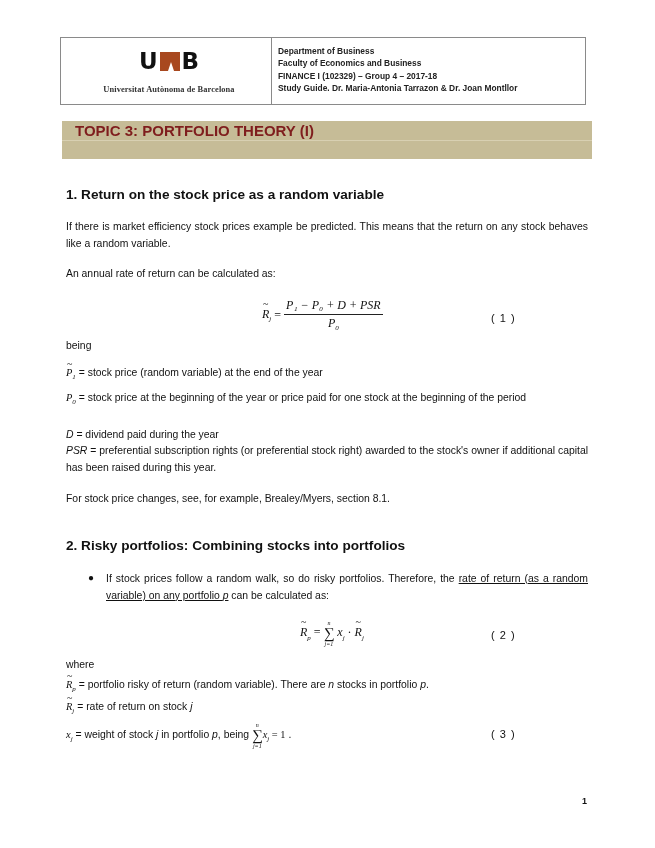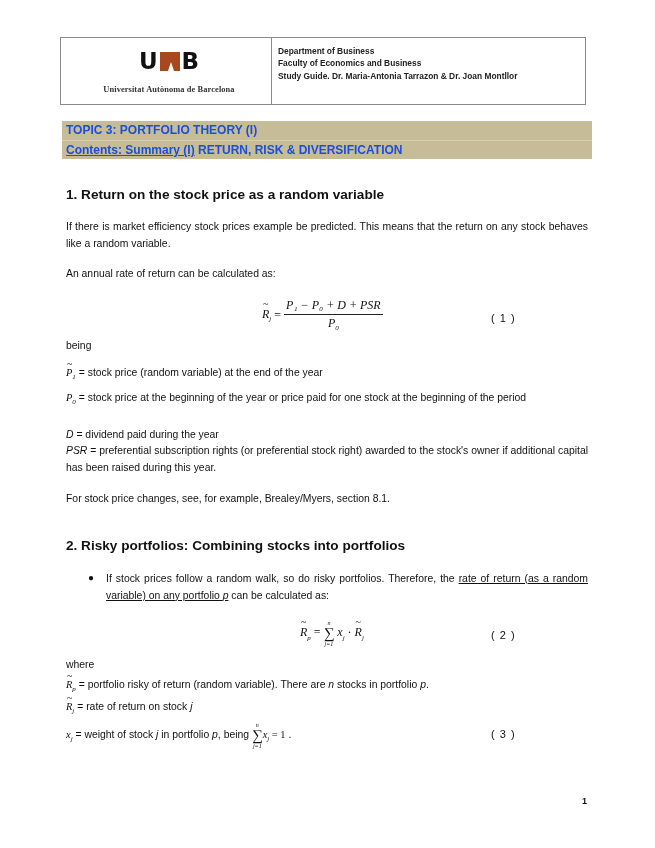--- a/index.html
+++ b/index.html
@@ -10,21 +10,21 @@
   .header-divider { left: 271px; top: 37px; width: 1px; height: 68px; background: #8a8a8a; }
   .logo { left: 84px; top: 50px; width: 170px; text-align: center; }
   .logo-mark { display: flex; justify-content: center; align-items: flex-end; gap: 2px; height: 22px; }
   .logo-letter { font-family: "DejaVu Sans", sans-serif; font-weight: bold; font-size: 23px; line-height: 22px; color: #111; }
   .logo-a { width: 20px; height: 19px; background: #a8481f; position: relative; margin-bottom: 1px; }
   .logo-a::after { content: ""; position: absolute; left: 8px; bottom: 0; width: 0; height: 0;
                    border-left: 3px solid transparent; border-right: 3px solid transparent; border-bottom: 9px solid #fff; }
   .logo-name { font-family: "Liberation Serif", serif; font-weight: bold; font-size: 8.4px; color: #333; margin-top: 13px; letter-spacing: 0.1px; }
   .header-info { left: 278px; top: 45px; font-size: 8.4px; line-height: 12.3px; font-weight: bold; color: #222; }
   .banner { left: 62px; top: 121px; width: 530px; height: 38px; background: #c6bc97; }
-  .banner-line { font-weight: bold; font-size: 12px; line-height: 19px; padding-left: 4px; color: #1d4ed8; white-space: nowrap; }
+  .banner-line { font-weight: bold; font-size: 15px; line-height: 19px; padding-left: 13px; color: #7f1d1d; white-space: nowrap; }
   .banner-line .u { text-decoration: underline; }
   .banner-sep { height: 1px; background: #d8d0b2; }
   .h2 { font-weight: bold; font-size: 13.6px; color: #111; white-space: nowrap; }
   .p { left: 66px; width: 522px; font-size: 10.4px; line-height: 16.5px; text-align: justify; }
   .p.single { white-space: nowrap; }
   .math { font-family: "Liberation Serif", serif; font-style: italic; }
   .eqnum { font-size: 11px; letter-spacing: 1px; }
   .tilde { position: relative; display: inline-block; }
   .tilde::before { content: "~"; position: absolute; left: 1px; top: -9px; font-style: normal; font-size: 10px; }
   sub { font-size: 7px; }
@@ -49,27 +49,27 @@
     <span class="logo-letter">U</span>
     <span class="logo-a"></span>
     <span class="logo-letter">B</span>
   </div>
   <div class="logo-name">Universitat Autònoma de Barcelona</div>
 </div>
 
 <div class="abs header-info">
   <div>Department of Business</div>
   <div>Faculty of Economics and Business</div>
+  <div>FINANCE I (102329) – Group 4 – 2017-18</div>
   <div>Study Guide. Dr. Maria-Antonia Tarrazon &amp; Dr. Joan Montllor</div>
 </div>
 
 <div class="abs banner">
   <div class="banner-line">TOPIC 3: PORTFOLIO THEORY (I)</div>
   <div class="banner-sep"></div>
-  <div class="banner-line"><span class="u">Contents: Summary (I)</span><span> RETURN, RISK &amp; DIVERSIFICATION</span></div>
 </div>
 
 <div class="abs h2" style="left:66px; top:187px;">1. Return on the stock price as a random variable</div>
 
 <div class="abs p" style="top:219px;">If there is market efficiency stock prices example be predicted. This means that the return on any stock behaves like a random variable.</div>
 
 <div class="abs p single" style="top:266px;">An annual rate of return can be calculated as:</div>
 
 <div class="abs math" style="left:262px; top:298px; font-size:12px;">
   <span style="display:inline-block; vertical-align:middle;"><span class="tilde">R</span><sub>j</sub></span>

